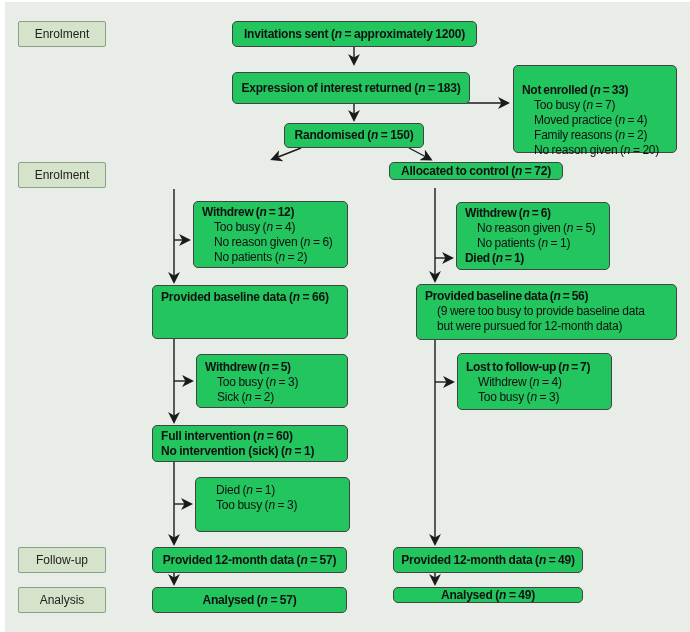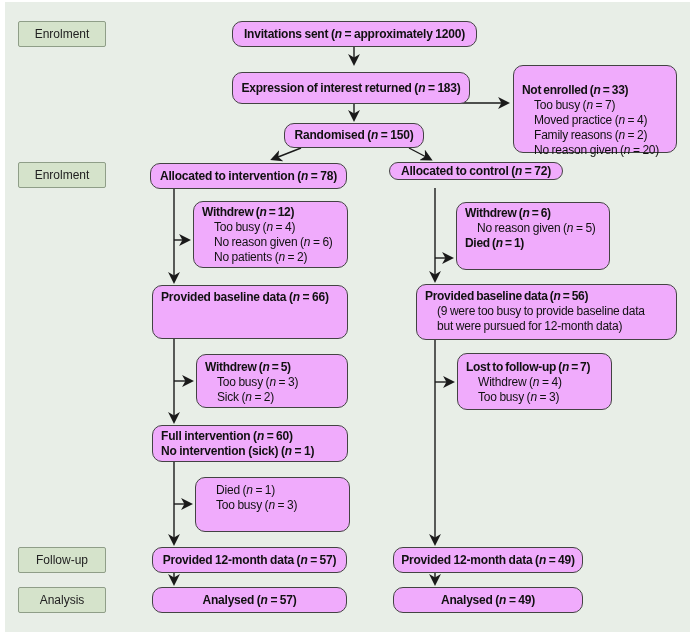--- a/index.html
+++ b/index.html
@@ -6,22 +6,22 @@
   #frame{
     position:relative;width:690px;height:632px;background:#ffffff;
     font-family:"Liberation Sans",sans-serif;overflow:hidden;color:#111;
   }
   #panel{
     position:absolute;left:5px;top:2px;right:0;bottom:0;
     background:var(--panel-bg,#e8eee7);
   }
   svg.arrows{position:absolute;left:0;top:0;pointer-events:none;}
   .wbox{
-    position:absolute;box-sizing:border-box;background:#f0abfc;
-    border:1.2px solid var(--box-border,#434343);border-radius:10px;
+    position:absolute;box-sizing:border-box;background:#22c55e;
+    border:1.2px solid var(--box-border,#434343);border-radius:5px;
     font-size:12px;line-height:15px;letter-spacing:-0.2px;word-spacing:-0.5px;
     color:var(--text,#111111);
   }
   .cc{display:flex;align-items:center;justify-content:center;text-align:center;white-space:nowrap;}
   .tl{padding:3px 4px 3px 8px;}
   .hdr{font-weight:700;letter-spacing:-0.3px;word-spacing:-0.8px;white-space:nowrap;}
   .item{padding-left:12px;white-space:nowrap;}
   .mainline{white-space:nowrap;font-weight:600;}
   .stage{
     position:absolute;left:18px;width:88px;height:26px;box-sizing:border-box;
@@ -88,36 +88,34 @@
     <div class="hdr">Not enrolled (<i>n</i> = 33)</div>
     <div class="item">Too busy (<i>n</i> = 7)</div>
     <div class="item">Moved practice (<i>n</i> = 4)</div>
     <div class="item">Family reasons (<i>n</i> = 2)</div>
     <div class="item">No reason given (<i>n</i> = 20)</div>
   </div>
   <div class="wbox cc" style="left:284px;top:123px;width:140px;height:25px">
     <span class="mainline">Randomised (<i>n</i> = 150)</span>
   </div>
 
-  <div class="wbox cc" style="left:150px;top:163px;width:197px;height:26px">
-    <span class="mainline">Allocated to intervention (<i>n</i> = 78)</span>
-  </div>
   <div class="wbox cc" style="left:389px;top:162px;width:174px;height:18px">
     <span class="mainline">Allocated to control (<i>n</i> = 72)</span>
   </div>
 
   <div class="wbox tl" style="left:193px;top:201px;width:155px;height:67px">
     <div class="hdr">Withdrew (<i>n</i> = 12)</div>
     <div class="item">Too busy (<i>n</i> = 4)</div>
     <div class="item">No reason given (<i>n</i> = 6)</div>
     <div class="item">No patients (<i>n</i> = 2)</div>
   </div>
   <div class="wbox tl" style="left:456px;top:202px;width:154px;height:68px">
     <div class="hdr">Withdrew (<i>n</i> = 6)</div>
     <div class="item">No reason given (<i>n</i> = 5)</div>
+    <div class="item">No patients (<i>n</i> = 1)</div>
     <div class="hdr">Died (<i>n</i> = 1)</div>
   </div>
 
   <div class="wbox tl" style="left:152px;top:285px;width:196px;height:54px;padding-top:4px">
     <div class="mainline">Provided baseline data (<i>n</i> = 66)</div>
   </div>
   <div class="wbox tl" style="left:416px;top:284px;width:261px;height:56px;padding-top:4px">
     <div class="hdr">Provided baseline data (<i>n</i> = 56)</div>
     <div class="item">(9 were too busy to provide baseline data</div>
     <div class="item">but were pursued for 12-month data)</div>
@@ -146,16 +144,16 @@
   <div class="wbox cc" style="left:152px;top:547px;width:195px;height:26px">
     <span class="mainline">Provided 12-month data (<i>n</i> = 57)</span>
   </div>
   <div class="wbox cc" style="left:393px;top:547px;width:190px;height:26px">
     <span class="mainline">Provided 12-month data (<i>n</i> = 49)</span>
   </div>
 
   <div class="wbox cc" style="left:152px;top:587px;width:195px;height:26px">
     <span class="mainline">Analysed (<i>n</i> = 57)</span>
   </div>
-  <div class="wbox cc" style="left:393px;top:587px;width:190px;height:26px">
+  <div class="wbox cc" style="left:393px;top:587px;width:190px;height:16px">
     <span class="mainline">Analysed (<i>n</i> = 49)</span>
   </div>
 </div>
 
 </body></html>

